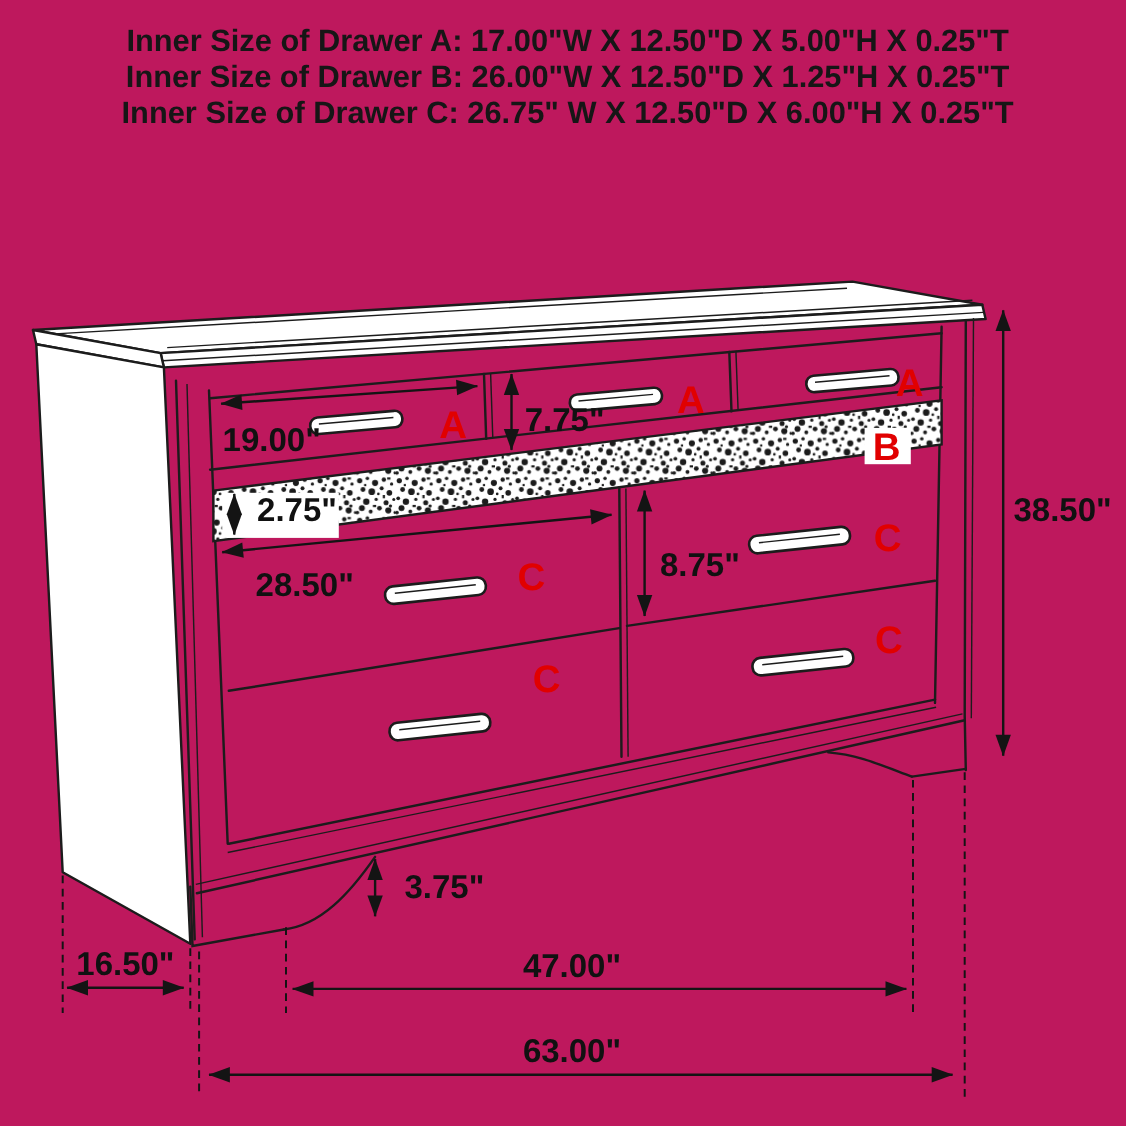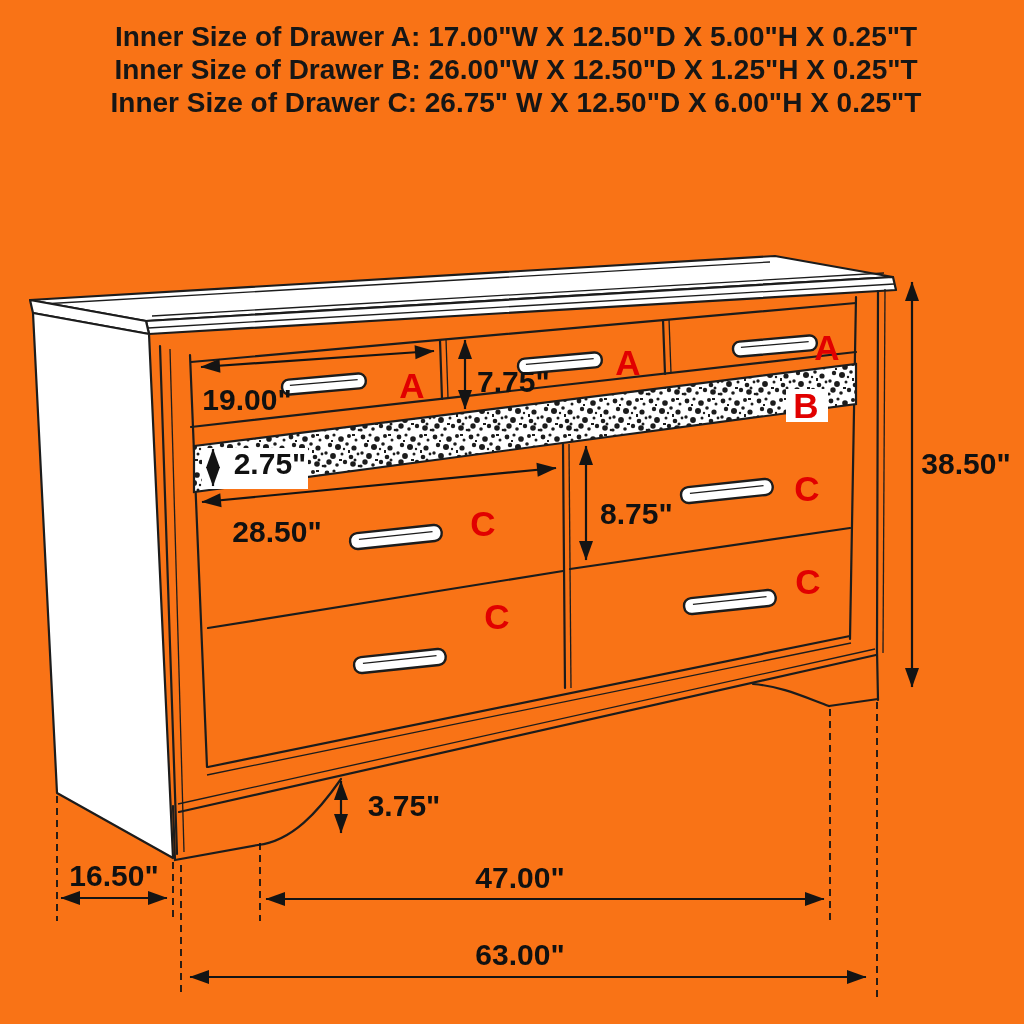--- a/index.html
+++ b/index.html
@@ -1,16 +1,16 @@
 <!DOCTYPE html>
 <html><head>
 <meta charset="utf-8">
 <style>
   html,body{margin:0;padding:0;background:#ffffff;}
-  #stage{position:relative;width:1024px;height:1024px;background:#f97316;overflow:hidden;
+  #stage{position:relative;width:1024px;height:1024px;background:#be185d;overflow:hidden;
          font-family:"Liberation Sans",sans-serif;}
   svg{position:absolute;left:0;top:0;}
   .ln{stroke:#1c1c1c;stroke-width:2.2;fill:none;stroke-linecap:round;}
   .ln-thin{stroke:#1c1c1c;stroke-width:1.3;fill:none;}
   .face{fill:#ffffff;stroke:#1c1c1c;stroke-width:2.2;stroke-linejoin:round;}
   .dimline{stroke:#141414;stroke-width:2.2;fill:none;}
   .dash{stroke:#141414;stroke-width:1.8;fill:none;stroke-dasharray:7 5;}
   .dim{font-family:"Liberation Sans",sans-serif;font-weight:bold;font-size:30px;fill:#111111;}
   .red{font-family:"Liberation Sans",sans-serif;font-weight:bold;font-size:35px;fill:#e10000;}
   .ttl{font-family:"Liberation Sans",sans-serif;font-weight:bold;font-size:28px;fill:#161616;}

